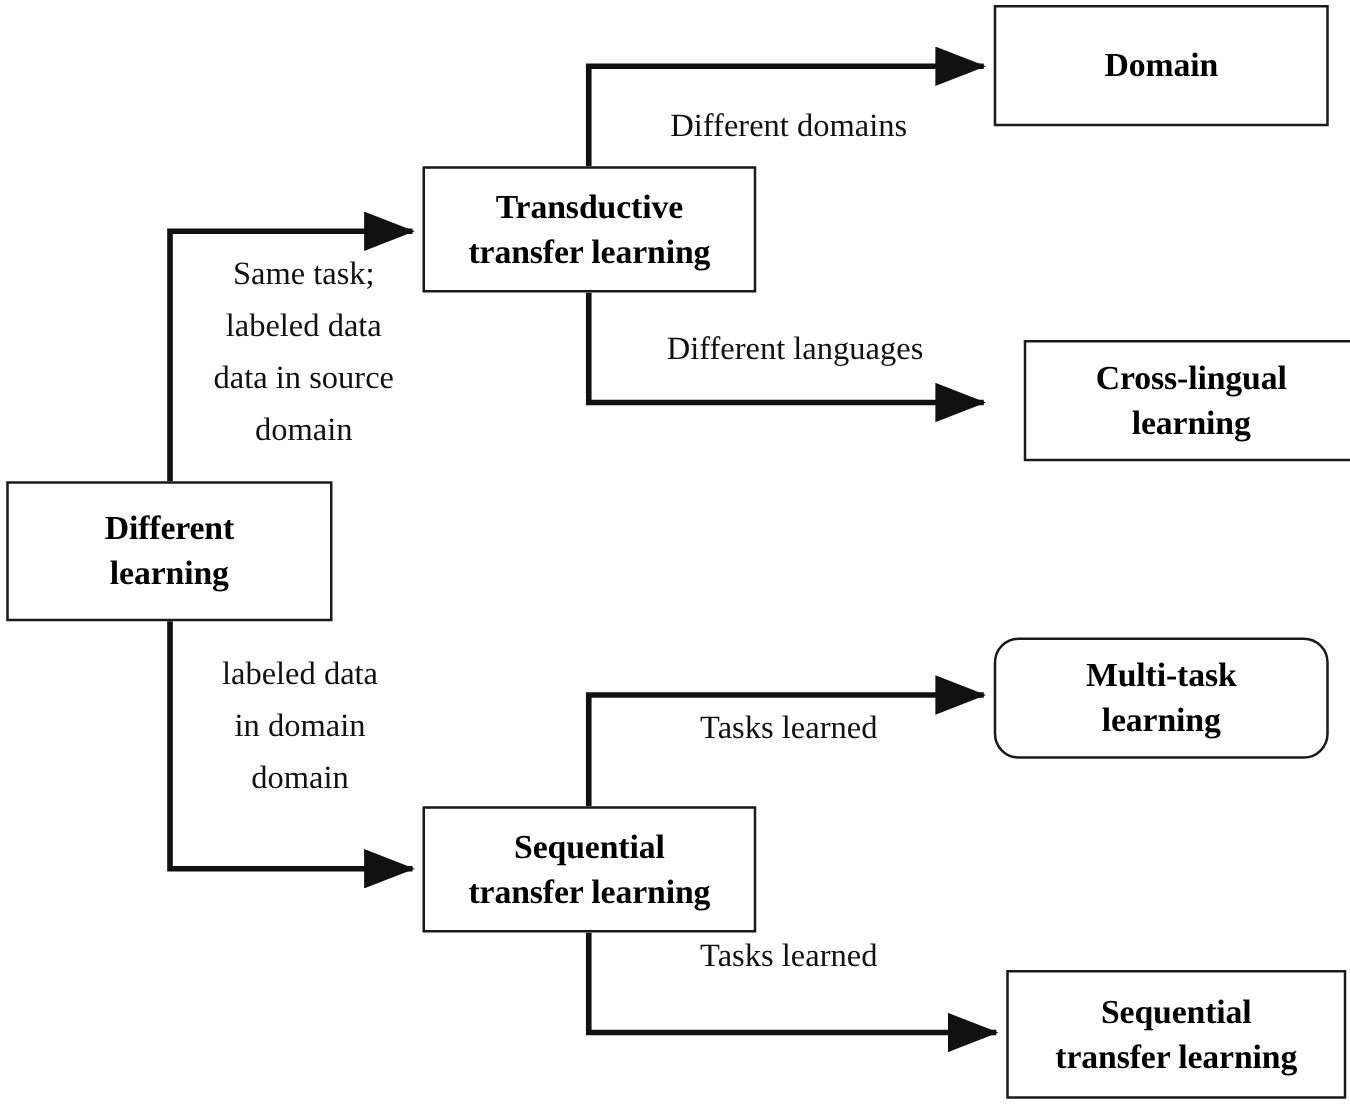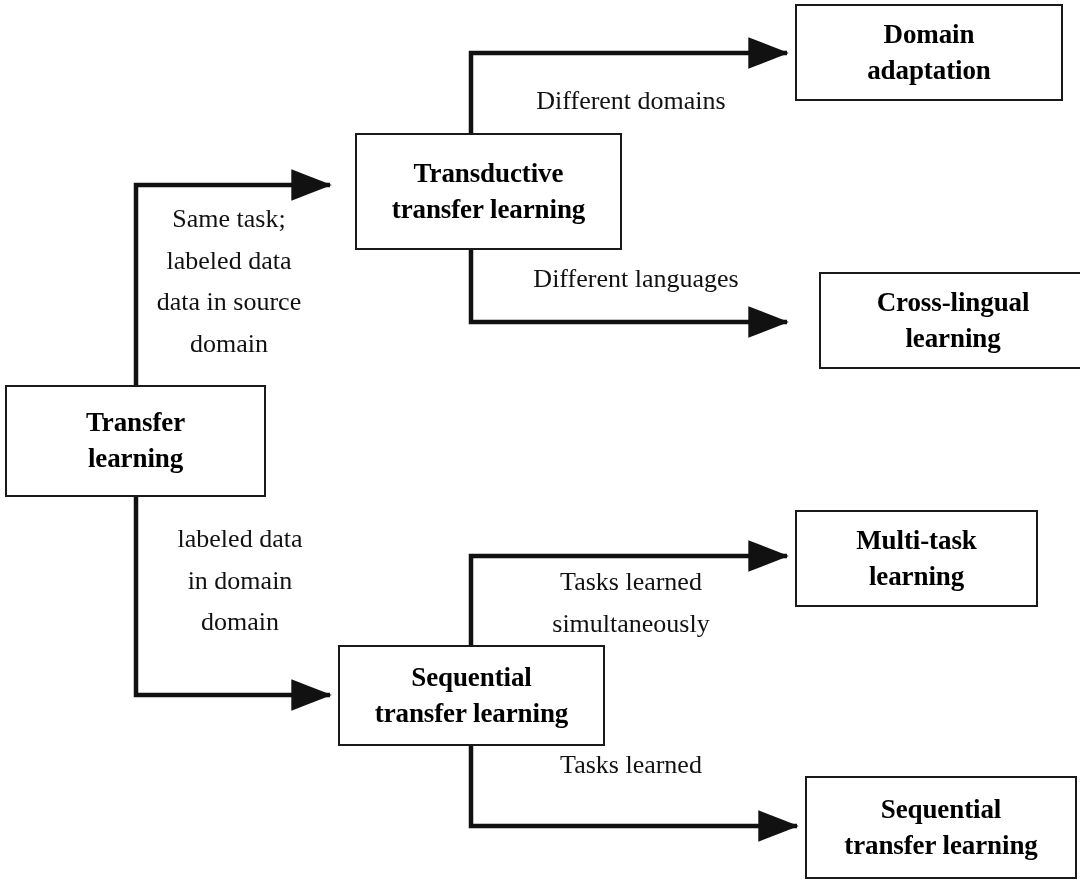--- a/index.html
+++ b/index.html
@@ -82,55 +82,54 @@
     <path d="M 136,385 L 136,695 L 330,695" fill="none" stroke="#111111" stroke-width="4.5" marker-end="url(#arrowhead)"></path>
 
     <path d="M 471,133 L 471,53 L 787,53" fill="none" stroke="#111111" stroke-width="4.5" marker-end="url(#arrowhead)"></path>
     <path d="M 471,234 L 471,322 L 787,322" fill="none" stroke="#111111" stroke-width="4.5" marker-end="url(#arrowhead)"></path>
 
     <path d="M 471,645 L 471,556 L 787,556" fill="none" stroke="#111111" stroke-width="4.5" marker-end="url(#arrowhead)"></path>
     <path d="M 471,746 L 471,826 L 797,826" fill="none" stroke="#111111" stroke-width="4.5" marker-end="url(#arrowhead)"></path>
   </svg>
 
   <div class="node-box" style="left:5px; top:385px; width:261px; height:112px;">
-    <span class="node-line">Transfer</span>
+    <span class="node-line">Different</span>
     <span class="node-line">learning</span>
   </div>
 
-  <div class="node-box tight" style="left:355px; top:133px; width:267px; height:117px;">
+  <div class="node-box tight" style="left:338px; top:133px; width:267px; height:101px;">
     <span class="node-line">Transductive</span>
     <span class="node-line">transfer learning</span>
   </div>
 
   <div class="node-box tight" style="left:338px; top:645px; width:267px; height:101px;">
     <span class="node-line">Sequential</span>
     <span class="node-line">transfer learning</span>
   </div>
 
   <div class="node-box" style="left:795px; top:4px; width:268px; height:97px;">
     <span class="node-line">Domain</span>
-    <span class="node-line">adaptation</span>
   </div>
 
   <div class="node-box" style="left:795px; top:272px; width:268px; height:97px;margin-left:24px;">
     <span class="node-line">Cross-lingual</span>
     <span class="node-line">learning</span>
   </div>
 
-  <div class="node-box" style="left:795px; top:510px; width:243px; height:97px;">
+  <div class="node-box" style="left:795px; top:510px; width:268px; height:97px;border-radius:20px;">
     <span class="node-line">Multi-task</span>
     <span class="node-line">learning</span>
   </div>
 
   <div class="node-box tight" style="left:805px; top:776px; width:272px; height:103px;">
     <span class="node-line">Sequential</span>
     <span class="node-line">transfer learning</span>
   </div>
 
-  <div class="edge-label" style="left:134px; top:198px; width:190px;text-align:center;">
+  <div class="edge-label" style="left:148px; top:198px; width:190px;text-align:center;">
     <span class="lab-line">Same task;</span>
     <span class="lab-line">labeled data</span>
     <span class="lab-line">data in source</span>
     <span class="lab-line">domain</span>
   </div>
 
   <div class="edge-label" style="left:140px; top:518px; width:200px;">
     <span class="lab-line">labeled data</span>
     <span class="lab-line">in domain</span>
     <span class="lab-line">domain</span>
@@ -139,20 +138,19 @@
   <div class="edge-label" style="left:481px; top:80px; width:300px;">
     <span class="lab-line">Different domains</span>
   </div>
 
   <div class="edge-label" style="left:481px; top:258px; width:310px;">
     <span class="lab-line">Different languages</span>
   </div>
 
   <div class="edge-label" style="left:481px; top:561px; width:300px;">
     <span class="lab-line">Tasks learned</span>
-    <span class="lab-line">simultaneously</span>
   </div>
 
   <div class="edge-label" style="left:481px; top:744px; width:300px;">
     <span class="lab-line">Tasks learned</span>
   </div>
 
 </div>
 
 </body></html>

